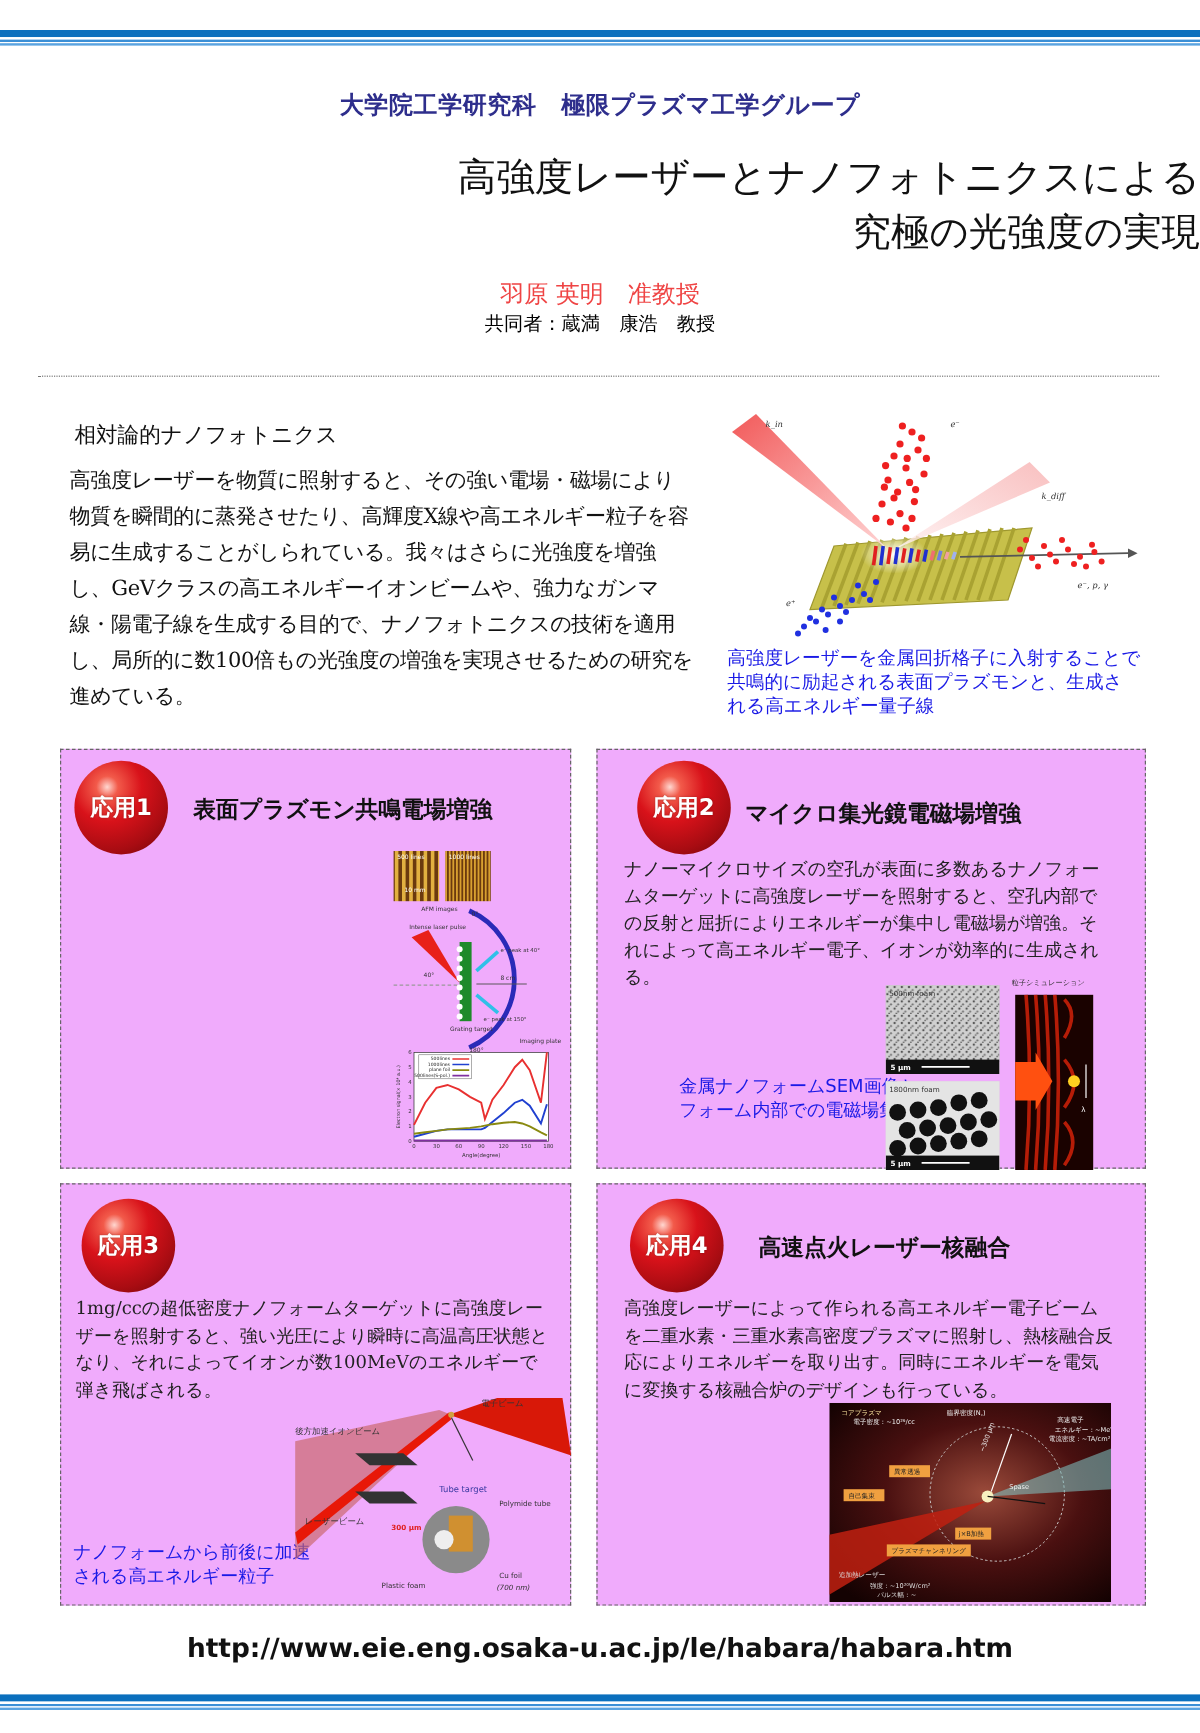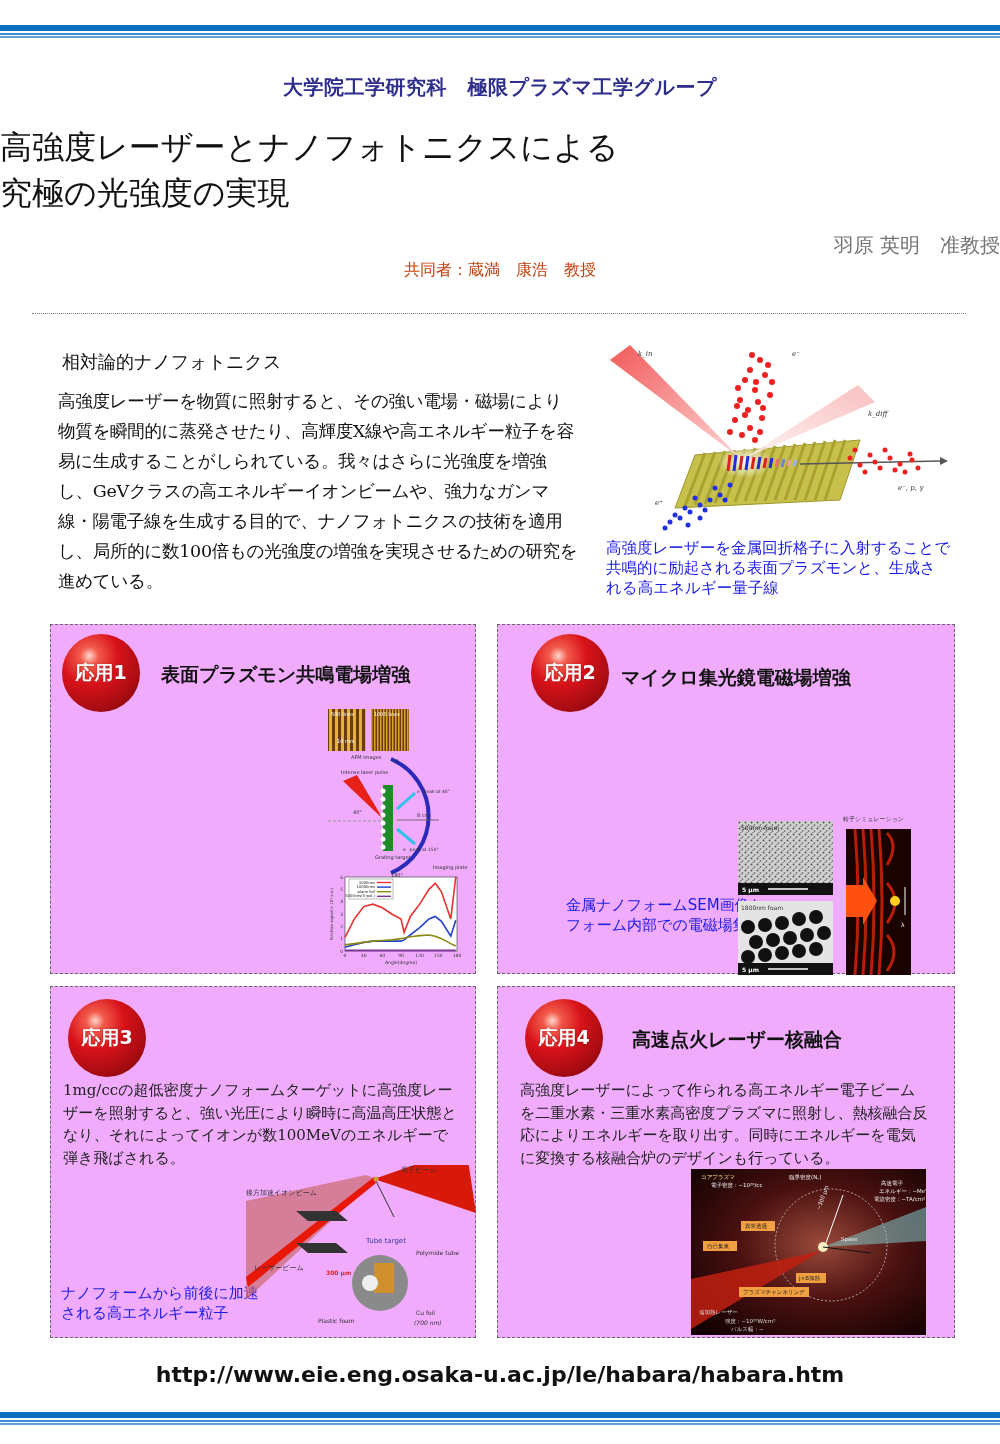--- a/index.html
+++ b/index.html
@@ -8,24 +8,24 @@
 
   .bar { position: absolute; left: 0; width: 1000px; }
   .bar .thick { height: 6px; background: #0a6fbd; }
   .bar .gap { height: 2px; background: #fff; }
   .bar .thin1 { height: 2px; background: #3b8fd6; }
   .bar .gap2 { height: 1px; background: #fff; }
   .bar .thin2 { height: 2px; background: #5aa3e0; }
 
   .group-title { position: absolute; top: 74px; left: 0; width: 1000px; text-align: center;
     font-family: "DejaVu Sans", sans-serif; font-weight: bold; font-size: 20px; color: #2e2e8c; letter-spacing: 0.5px; }
-  .main-title { position: absolute; top: 124px; left: 0; width: 1000px; text-align: left;
+  .main-title { position: absolute; top: 124px; left: 0; width: 1000px; text-align: right;
     font-family: "DejaVu Sans", sans-serif; font-size: 32px; line-height: 46px; color: #111; }
-  .author { position: absolute; top: 232px; left: 0; width: 1000px; text-align: right; font-size: 20px; color: #737373; }
-  .coauthor { position: absolute; top: 260px; left: 0; width: 1000px; text-align: center; font-size: 16px; color: #c2410c; }
+  .author { position: absolute; top: 232px; left: 0; width: 1000px; text-align: center; font-size: 20px; color: #ef4444; }
+  .coauthor { position: absolute; top: 260px; left: 0; width: 1000px; text-align: center; font-size: 16px; color: #000000; }
   .divider { position: absolute; top: 313px; left: 32px; width: 934px; border-top: 1px dotted #777; }
 
   .intro-heading { position: absolute; top: 350px; left: 62px; font-size: 18px; color: #111; }
   .intro-text { position: absolute; top: 386px; left: 58px; width: 520px; font-family: "DejaVu Serif", serif;
     font-size: 17.5px; line-height: 30px; color: #111; letter-spacing: -0.3px; }
 
   .hero-fig { position: absolute; top: 340px; left: 600px; width: 350px; height: 195px; }
   .hero-caption { position: absolute; top: 538px; left: 606px; width: 345px; font-size: 15.5px; line-height: 20px; color: #1a1ae6; }
 
   .panel { position: absolute; border: 1px dashed #666; background: #f0abfc; }
@@ -283,20 +283,21 @@
         <line x1="48" y1="18.7" x2="62" y2="18.7" stroke="#8a8a10" stroke-width="1.4"></line>
         <text x="46" y="24.299999999999997" font-size="3.8" text-anchor="end" fill="#222">500lines(S-pol.)</text>
         <line x1="48" y1="23.299999999999997" x2="62" y2="23.299999999999997" stroke="#8030a0" stroke-width="1.4"></line>
       </svg>
   </div>
 </div>
 
 <div class="panel p2">
   <div class="ball" style="left:33px; top:9px;">応用2</div>
   <div class="panel-title" style="left:123px; top:40px;">マイクロ集光鏡電磁場増強</div>
+  <div class="panel-text" style="left:22px; top:88px; width:400px;">ナノーマイクロサイズの空孔が表面に多数あるナノフォームターゲットに高強度レーザーを照射すると、空孔内部での反射と屈折によりエネルギーが集中し電磁場が増強。それによって高エネルギー電子、イオンが効率的に生成される。</div>
   <div class="panel-caption" style="left:28px; top:270px; width:200px;margin-left:40px;">金属ナノフォームSEM画像とフォーム内部での電磁場集中</div>
 
   <div class="fig" style="left:240px; top:196px; width:95px; height:74px; background:#c8c8c8;">
     <svg width="95" height="74">
       <defs>
           <pattern id="noise" width="6" height="6" patternUnits="userSpaceOnUse">
         <rect width="6" height="6" fill="#d0d0d0"></rect>
             <circle cx="1.5" cy="1.5" r="1" fill="#555"></circle>
             <circle cx="4.5" cy="4" r="0.9" fill="#777"></circle>
             <circle cx="3" cy="5.5" r="0.6" fill="#444"></circle>

